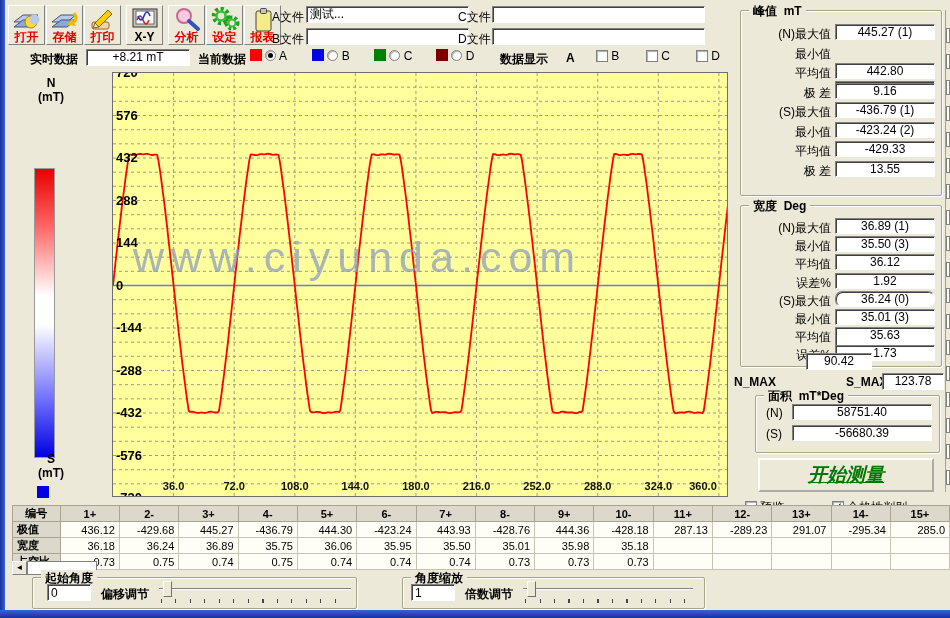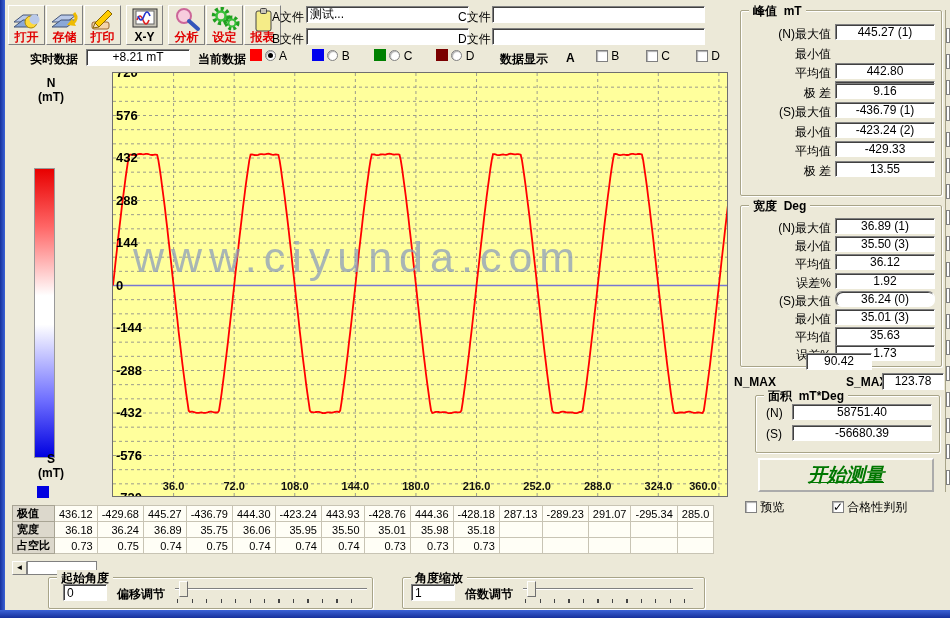--- a/index.html
+++ b/index.html
@@ -283,20 +283,38 @@
     <div class="abs stub" style="left: 946px; top: 340px; width: 4px; height: 15px;"></div>
     <div class="abs stub" style="left: 946px; top: 366px; width: 4px; height: 15px;"></div>
     <div class="abs stub" style="left: 946px; top: 392px; width: 4px; height: 15px;"></div>
     <div class="abs stub" style="left: 946px; top: 418px; width: 4px; height: 15px;"></div>
     <div class="abs stub" style="left: 946px; top: 444px; width: 4px; height: 15px;"></div>
     <div class="abs stub" style="left: 946px; top: 470px; width: 4px; height: 15px;"></div>
   </div>
 
 <table class="abs" id="meas-table">
     <tbody>
+      <tr class="hdr">
+        <td style="width:48px;">编号</td>
+        <td style="width:60px;">1+</td>
+        <td style="width:60px;">2-</td>
+        <td style="width:60px;">3+</td>
+        <td style="width:60px;">4-</td>
+        <td style="width:60px;">5+</td>
+        <td style="width:60px;">6-</td>
+        <td style="width:60px;">7+</td>
+        <td style="width:60px;">8-</td>
+        <td style="width:60px;">9+</td>
+        <td style="width:60px;">10-</td>
+        <td style="width:60px;">11+</td>
+        <td style="width:60px;">12-</td>
+        <td style="width:60px;">13+</td>
+        <td style="width:60px;">14-</td>
+        <td style="width:60px;">15+</td>
+      </tr>
       <tr>
         <td class="rowlbl">极值</td>
         <td>436.12</td>
         <td>-429.68</td>
         <td>445.27</td>
         <td>-436.79</td>
         <td>444.30</td>
         <td>-423.24</td>
         <td>443.93</td>
         <td>-428.76</td>
@@ -343,21 +361,21 @@
         <td></td>
         <td></td>
         <td></td>
       </tr>
     </tbody>
   </table>
 
 <div class="abs scroll-btn" style="left:12px;top:561px;">◄</div>
 <div class="abs stub" style="left:27px;top:561px;width:70px;height:14px;"></div>
 
-<div class="abs grp" style="left:48px;top:577px;width:325px;height:32px;">
+<div class="abs grp" style="left:32px;top:577px;width:325px;height:32px;">
   <div class="grp-title">起始角度</div>
   <input class="tb" style="position: absolute; left: 14px; top: 6px; width: 44px; height: 17px;" readonly="" value="0">
   <div class="blbl" style="position:absolute;left:68px;top:8px;">偏移调节</div>
   <div class="slider" style="position:absolute;left:126px;top:3px;width:192px;">
     <div class="groove"></div>
     <div class="thumb"></div>
     <div class="ticks"></div>
   </div>
 </div>
 <div class="abs grp" style="left:402px;top:577px;width:303px;height:32px;padding-left:37px;">

